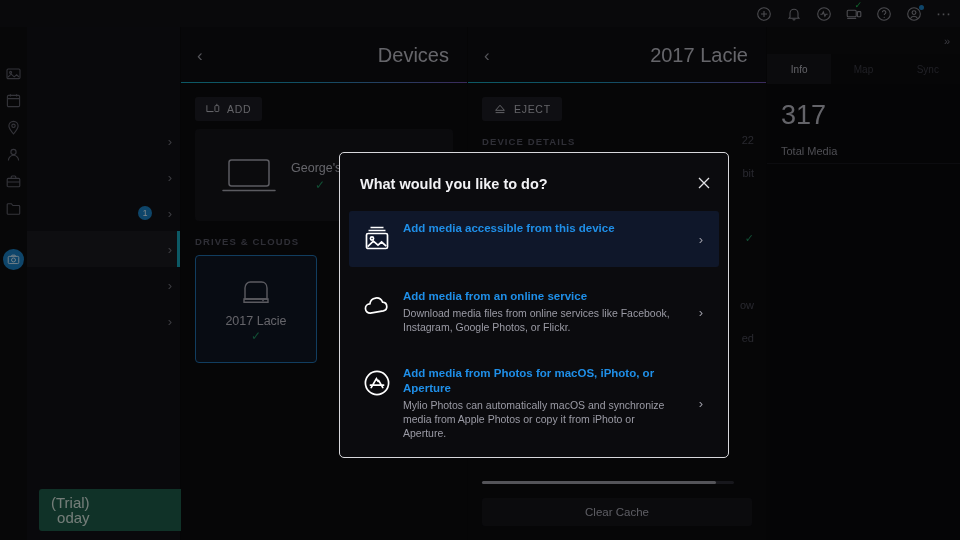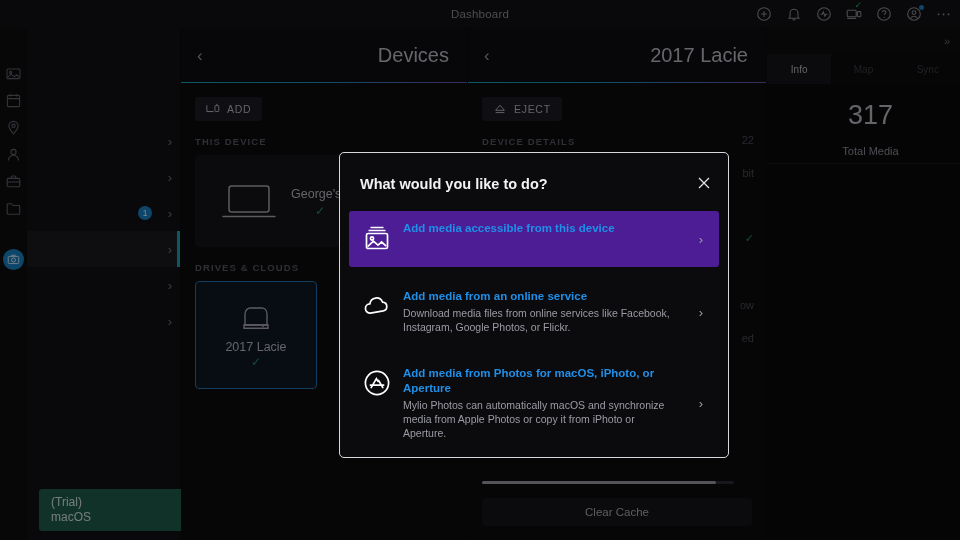--- a/index.html
+++ b/index.html
@@ -72,21 +72,21 @@
   .nav-indicator {
     position: absolute; right: 0; top: 0; width: 3px; height: 36px;
     background: #17a2b8;
   }
   .trial-banner {
     position: absolute; left: 12px; bottom: 9px; width: 170px; height: 42px;
     background: #1e5c49; border-radius: 3px;
     display: flex; align-items: center; justify-content: space-between;
     padding: 0 10px 0 12px; overflow: hidden;
   }
-  .trial-texts { color: #d3e3dc; font-size: 12px; line-height: 15px; white-space: nowrap; }
+  .trial-texts { color: #d3e3dc; font-size: 15px; line-height: 15px; white-space: nowrap; text-align: right; }
   .trial-ico { width: 15px; height: 15px; color: #cfe2da; flex: none; }
   .trial-ico svg { display: block; width: 15px; height: 15px; }
 
   
   .panel { position: absolute; top: 27px; height: 513px; background: #0b0b0e; }
   .panel-devices { left: 181px; width: 286px; }
   .panel-detail  { left: 468px; width: 298px; }
   .panel-head {
     position: relative; height: 56px;
     display: flex; align-items: center; background: #0e0e12;
@@ -160,21 +160,21 @@
   .rp-collapse {
     height: 27px; display: flex; align-items: center; justify-content: flex-end;
     padding-right: 10px; color: #6a6a74; font-size: 11px; background: #0d0d10;
   }
   .rp-tabs { display: flex; height: 30px; background: #0b0b0e; }
   .rp-tab {
     flex: 1; display: flex; align-items: center; justify-content: center;
     font-size: 10px; color: #3c3c45; position: relative;
   }
   .rp-tab.active { color: #b6b6bf; background: #141418; }
-  .rp-stat { padding: 18px 0 0 14px; text-align: center; }
+  .rp-stat { padding: 18px 0 0 14px; }
   .rp-num { color: #b6b6bf; font-size: 27px; font-weight: 300; line-height: 1; }
   .rp-sub { color: #8d8d97; font-size: 11px; margin-top: 16px; }
   .rp-divider { position: absolute; left: 0; top: 136px; width: 193px; height: 1px; background: #17171c; }
 
   
   .scrim { position: absolute; inset: 0; background: rgba(0,0,0,0.45); }
   .modal {
     position: absolute; left: 339px; top: 152px; width: 390px; height: 306px;
     background: #0b0b0e; border: 1px solid #d8d8dc; border-radius: 5px;
     overflow: hidden;
@@ -186,40 +186,39 @@
   }
   .modal-close {
     position: absolute; right: 17px; top: 23px; width: 14px; height: 14px;
     color: #e2e2e6;
   }
   .modal-close svg { display: block; width: 14px; height: 14px; }
   .opt-row {
     position: relative; margin: 0 9px; padding: 10px 40px 10px 54px;
     border-radius: 3px; min-height: 56px;
   }
-  .opt-row.hover { background: #4c1d95; }
+  .opt-row.hover { background: #0f172a; }
   .opt-ico {
     position: absolute; left: 14px; top: 13px; width: 28px; height: 28px; color: #fff;
   }
   .opt-ico svg { display: block; width: 28px; height: 28px; }
   .opt-title { color: #1f8fe8; font-size: 11.5px; font-weight: bold; line-height: 15px; }
   .opt-desc { color: #9b9ba5; font-size: 10.5px; line-height: 14px; margin-top: 2px; }
   .opt-chev {
     position: absolute; right: 16px; top: 50%; transform: translateY(-50%);
     color: #9b9ba5; font-size: 13px; line-height: 1;
   }
   .spacer-12 { height: 12px; }
 </style>
 </head>
 <body>
 
 <div id="app">
 
   <div class="topbar">
-    <div class="topbar-title">Dashboard</div>
     <div class="topbar-icons">
       <span class="tb-ico">
         <svg viewBox="0 0 16 16" fill="none" stroke="currentColor" stroke-width="1.1">
           <circle cx="8" cy="8" r="6.3"></circle>
             <path d="M8 5v6M5 8h6"></path>
           </svg>
       </span>
       <span class="tb-ico">
         <svg viewBox="0 0 16 16" fill="none" stroke="currentColor" stroke-width="1.1">
           <path d="M4 11V7.2a4 4 0 018 0V11l1 1.3H3L4 11z"></path>
@@ -323,21 +322,21 @@
     <div class="nav-row" style="top:240px">
       <span class="chev">›</span>
     </div>
     <div class="nav-row" style="top:276px">
       <span class="chev">›</span>
     </div>
 
     <div class="trial-banner">
       <div class="trial-texts">
         <div>(Trial)</div>
-        <div>macOS</div>
+        <div>oday</div>
       </div>
       <span class="trial-ico">
         <svg viewBox="0 0 15 15" fill="none" stroke="currentColor" stroke-width="1.1">
           <rect x="1.6" y="1.6" width="11.8" height="11.8" rx="1.2"></rect>
           <path d="M5.8 9.2l3.6-3.6M6.4 5.4h3.2v3.2"></path>
           </svg>
       </span>
     </div>
   </div>
 
@@ -351,21 +350,20 @@
       <span class="pill-btn">
         <svg viewBox="0 0 16 13" fill="none" stroke="currentColor" stroke-width="1.1">
           <path d="M1 2.2v7.2h7.4"></path>
             <path d="M1 9.4h7.4"></path>
           <rect x="10.2" y="2.6" width="4.4" height="6.8" rx=".9"></rect>
           <path d="M12.4 0.6v1.4"></path>
           </svg>
         <span>ADD</span>
       </span>
 
-      <div class="section-label">THIS DEVICE</div>
 
       <div class="device-card wide">
         <span class="dev-ico laptop">
           <svg viewBox="0 0 56 44" fill="none" stroke="currentColor" stroke-width="1.5">
             <rect x="8" y="7" width="40" height="26" rx="2.5"></rect>
             <path d="M2 37.5h52M20 37.5h16" stroke-linecap="round"></path>
             </svg>
         </span>
         <span class="dev-name">George's</span>
         <span class="dev-check" style="position:absolute;left:120px;top:50px">✓</span>

